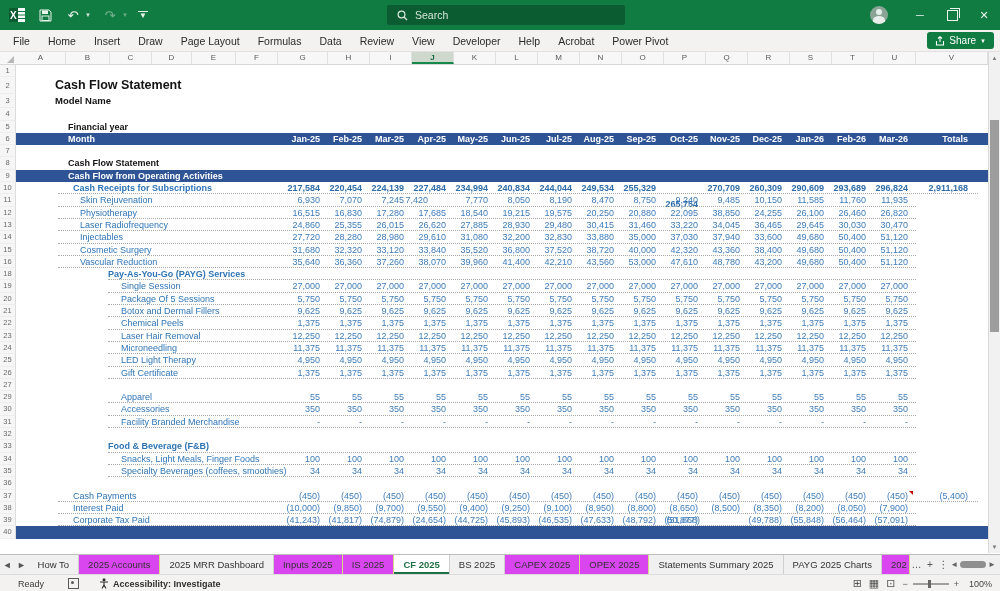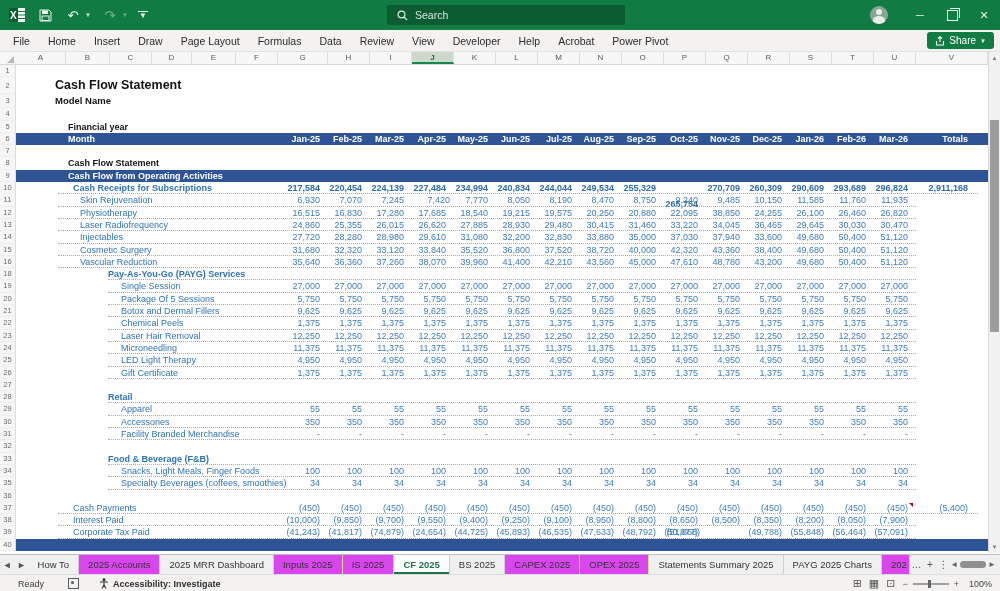--- a/index.html
+++ b/index.html
@@ -256,21 +256,21 @@
         <div class="v" style="left: 874px; width: 34px;">296,824</div>
         <div class="v" style="left: 916px; width: 52px;">2,911,168</div>
         <div class="rule" style="left: 58px; right: 10px;"></div>
       </div>
       <div class="r t-data">
         <div class="num">11</div>
         <div class="lbl i2">Skin Rejuvenation</div>
         <div class="v" style="left: 278px; width: 42px;">6,930</div>
         <div class="v" style="left: 328px; width: 34px;">7,070</div>
         <div class="v" style="left: 370px; width: 34px;">7,245</div>
-        <div class="v" style="left: 416px; width: 34px;">7,420</div>
+        <div class="v" style="left: 394px; width: 34px;">7,420</div>
         <div class="v" style="left: 454px; width: 34px;">7,770</div>
         <div class="v" style="left: 496px; width: 34px;">8,050</div>
         <div class="v" style="left: 538px; width: 34px;">8,190</div>
         <div class="v" style="left: 580px; width: 34px;">8,470</div>
         <div class="v" style="left: 622px; width: 34px;">8,750</div>
         <div class="v" style="left: 664px; width: 34px;">9,240</div>
         <div class="v" style="left: 706px; width: 34px;">9,485</div>
         <div class="v" style="left: 748px; width: 34px;">10,150</div>
         <div class="v" style="left: 790px; width: 34px;">11,585</div>
         <div class="v" style="left: 832px; width: 34px;">11,760</div>
@@ -361,21 +361,21 @@
         <div class="num">16</div>
         <div class="lbl i2">Vascular Reduction</div>
         <div class="v" style="left: 278px; width: 42px;">35,640</div>
         <div class="v" style="left: 328px; width: 34px;">36,360</div>
         <div class="v" style="left: 370px; width: 34px;">37,260</div>
         <div class="v" style="left: 412px; width: 34px;">38,070</div>
         <div class="v" style="left: 454px; width: 34px;">39,960</div>
         <div class="v" style="left: 496px; width: 34px;">41,400</div>
         <div class="v" style="left: 538px; width: 34px;">42,210</div>
         <div class="v" style="left: 580px; width: 34px;">43,560</div>
-        <div class="v" style="left: 622px; width: 34px;">45,000</div>
+        <div class="v" style="left: 622px; width: 34px;">53,000</div>
         <div class="v" style="left: 664px; width: 34px;">47,610</div>
         <div class="v" style="left: 706px; width: 34px;">48,780</div>
         <div class="v" style="left: 748px; width: 34px;">43,200</div>
         <div class="v" style="left: 790px; width: 34px;">49,680</div>
         <div class="v" style="left: 832px; width: 34px;">50,400</div>
         <div class="v" style="left: 874px; width: 34px;">51,120</div>
         <div class="rule" style="left: 58px; right: 72px;"></div>
       </div>
       <div class="r t-section">
         <div class="num">18</div>
@@ -537,25 +537,20 @@
         <div class="v" style="left: 664px; width: 34px;">1,375</div>
         <div class="v" style="left: 706px; width: 34px;">1,375</div>
         <div class="v" style="left: 748px; width: 34px;">1,375</div>
         <div class="v" style="left: 790px; width: 34px;">1,375</div>
         <div class="v" style="left: 832px; width: 34px;">1,375</div>
         <div class="v" style="left: 874px; width: 34px;">1,375</div>
         <div class="rule" style="left: 108px; right: 72px;"></div>
       </div>
       <div class="r t-blank">
         <div class="num">27</div>
-      </div>
-      <div class="r t-section">
-        <div class="num">28</div>
-        <div class="lbl i3">Retail</div>
-        <div class="rule" style="left: 108px; right: 72px;"></div>
       </div>
       <div class="r t-data">
         <div class="num">29</div>
         <div class="lbl i4">Apparel</div>
         <div class="v" style="left: 278px; width: 42px;">55</div>
         <div class="v" style="left: 328px; width: 34px;">55</div>
         <div class="v" style="left: 370px; width: 34px;">55</div>
         <div class="v" style="left: 412px; width: 34px;">55</div>
         <div class="v" style="left: 454px; width: 34px;">55</div>
         <div class="v" style="left: 496px; width: 34px;">55</div>

